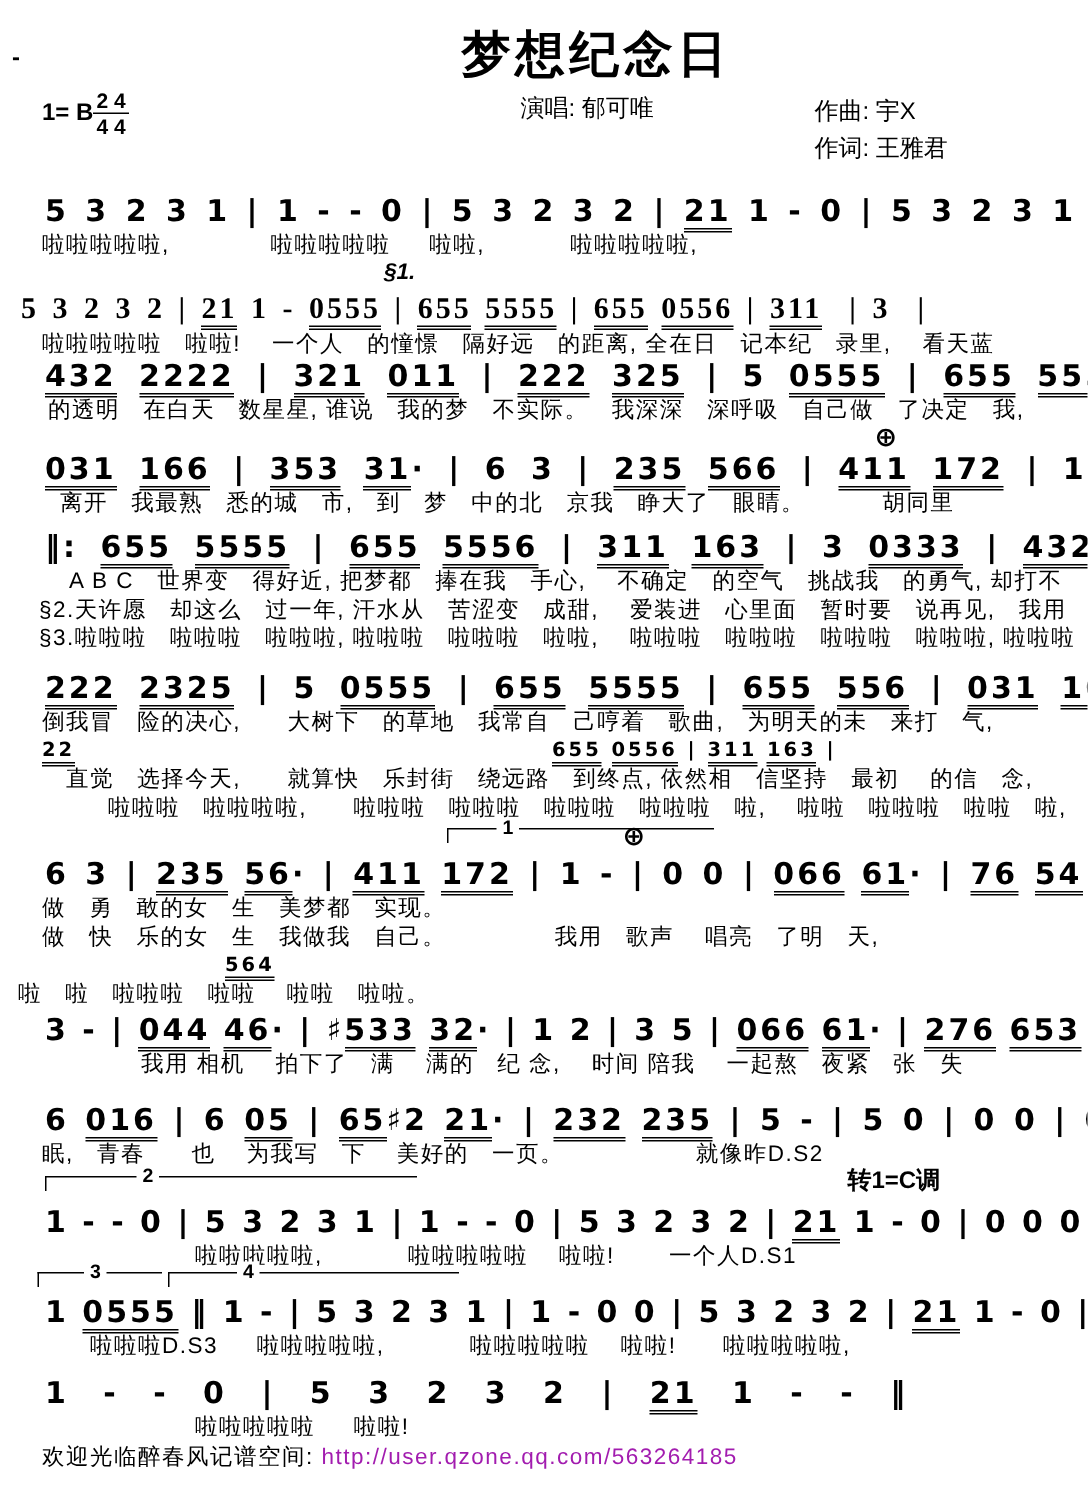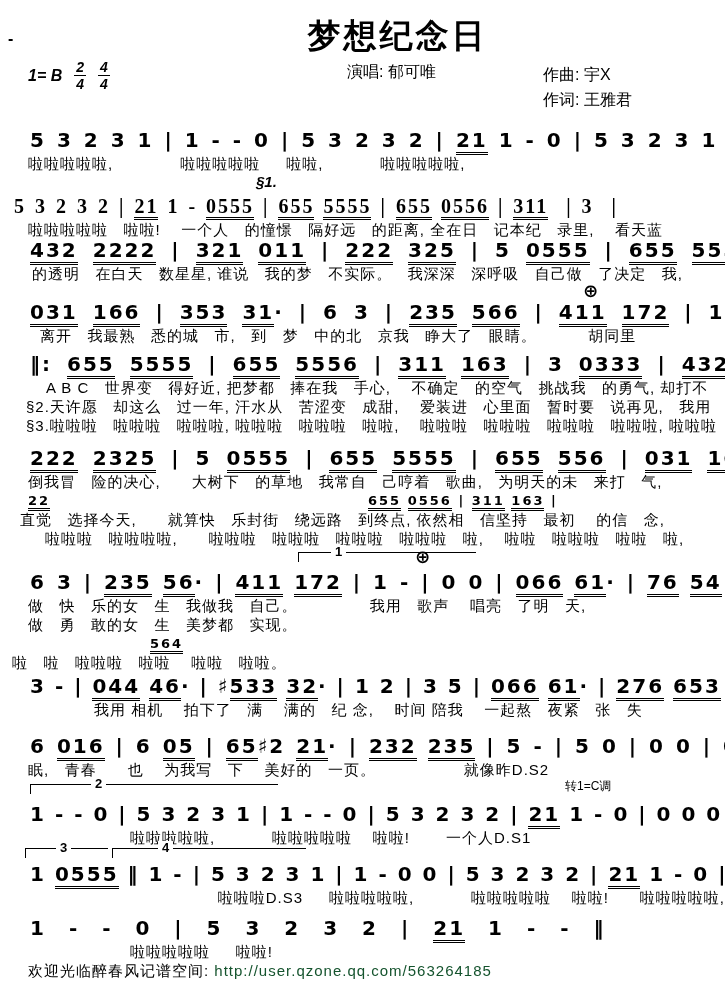--- a/index.html
+++ b/index.html
@@ -6,46 +6,46 @@
   body{
     width:725px;height:996px;position:relative;overflow:hidden;
     background:#ffffff;color:#000;
     font-family:"Liberation Sans","DejaVu Sans",sans-serif;
   }
   .abs{position:absolute;}
   
   .corner-dash{left:8px;top:30px;font-size:16px;font-weight:bold;}
   .title{left:0;top:14px;width:100%;text-align:center;margin:0;
     font-size:33px;font-weight:900;letter-spacing:3px;padding-left:70px;box-sizing:border-box;}
-  .keysig{left:28px;top:60px;font-size:16px;font-weight:bold;display:flex;align-items:center;gap:12px;font-style:italic;}
+  .keysig{left:28px;top:60px;font-size:16px;font-weight:bold;display:flex;align-items:center;}
   .frac{display:inline-block;text-align:center;line-height:1;font-size:14px;font-weight:bold;}
   .frac .num{display:block;border-bottom:1.5px solid #000;padding:0 2px 1px;}
   .frac .den{display:block;padding-top:1px;}
   .singer{left:347px;top:62px;font-size:16px;}
   .credits{left:543px;top:62px;font-size:16px;line-height:25px;}
   
   .line{position:absolute;left:0;width:725px;}
   .notes{
     font-family:"DejaVu Sans",sans-serif;font-weight:bold;font-size:20px;
     letter-spacing:2px;white-space:pre;line-height:28px;
   }
   .beam{border-bottom:3px double #000;padding-bottom:0px;}
   .lyric{font-size:15px;line-height:19px;white-space:pre;letter-spacing:1px;}
   .altrow{position:relative;height:19px;}
   .altspan{position:absolute;top:0;font-family:"DejaVu Sans",sans-serif;font-weight:bold;
     font-size:13px;letter-spacing:2px;white-space:pre;line-height:19px;}
   .ann{position:absolute;top:0;line-height:1;}
   .segno{font-size:15px;font-weight:bold;font-style:italic;}
   .coda{font-size:18px;font-weight:bold;}
-  .keychange{font-size:12px;}
+  .keychange{font-size:16px;font-weight:bold;}
   .volta{position:absolute;top:4px;height:9px;border-top:1.5px solid #000;border-left:1.5px solid #000;}
   .volta-label{position:absolute;top:-8px;background:#fff;padding:0 4px;font-size:13px;font-weight:bold;line-height:1;}
   
   .footer{left:28px;top:962px;font-size:15px;letter-spacing:1px;}
-  .footer .url{text-decoration:none;color:#14532d;}
+  .footer .url{text-decoration:none;color:#a21caf;}
 </style>
 </head>
 <body>
 
 <span class="abs corner-dash">-</span>
 <h1 class="abs title">梦想纪念日</h1>
 
 <div class="abs keysig">
   <span>1= B</span>
   <span class="frac">
@@ -90,31 +90,31 @@
       <div class="lyric" style="padding-left: 26px;">§2.天许愿   却这么   过一年, 汗水从   苦涩变   成甜,    爱装进   心里面   暂时要   说再见,   我用</div>
       <div class="lyric" style="padding-left: 26px;">§3.啦啦啦   啦啦啦   啦啦啦, 啦啦啦   啦啦啦   啦啦,    啦啦啦   啦啦啦   啦啦啦   啦啦啦, 啦啦啦</div>
     </div>
     <div class="line" style="top: 444px;">
       <div class="notes" style="padding-left: 30px; word-spacing: 6px;"><span class="beam">222</span> <span class="beam">2325</span> | 5 <span class="beam">0555</span> | <span class="beam">655</span> <span class="beam">5555</span> | <span class="beam">655</span> <span class="beam">556</span> | <span class="beam">031</span> <span class="beam">163</span> |  · |</div>
       <div class="lyric" style="padding-left: 28px;">倒我冒   险的决心,      大树下   的草地   我常自   己哼着   歌曲,   为明天的未   来打   气,</div>
       <div class="altrow">
         <span class="altspan" style="left: 28px;"><span class="beam">22</span></span>
         <span class="altspan" style="left: 368px;"><span class="beam">655</span> <span class="beam">0556</span> | <span class="beam">311</span> <span class="beam">163</span> |</span>
       </div>
-      <div class="lyric" style="padding-left: 20px;">直觉   选择今天,      就算快   乐封街   绕远路   到终点, 依然相   信坚持   最初    的信   念,</div>
-      <div class="lyric" style="padding-left: 45px;">啦啦啦   啦啦啦啦,      啦啦啦   啦啦啦   啦啦啦   啦啦啦   啦,    啦啦   啦啦啦   啦啦   啦,</div>
+      <div class="lyric" style="padding-left: 44px;">直觉   选择今天,      就算快   乐封街   绕远路   到终点, 依然相   信坚持   最初    的信   念,</div>
+      <div class="lyric" style="padding-left: 28px; margin-left: 44px;">啦啦啦   啦啦啦啦,      啦啦啦   啦啦啦   啦啦啦   啦啦啦   啦,    啦啦   啦啦啦   啦啦   啦,</div>
     </div>
     <div class="line" style="top: 548px;">
       <div class="volta" style="left: 298px; width: 177px;">
         <span class="volta-label" style="left: 32px;">1</span>
       </div>
       <span class="ann coda" style="left: 415px;">⊕</span>
       <div class="notes" style="padding-left: 30px; word-spacing: 2px; padding-top: 20px;">6 3 | <span class="beam">235</span> <span class="beam">56</span>· | <span class="beam">411</span> <span class="beam">172</span> | 1 - | 0 0 | <span class="beam">066</span> <span class="beam">61</span>· | <span class="beam">76</span> <span class="beam">54</span> | 5 · 3 |</div>
+      <div class="lyric" style="padding-left: 28px;">做   勇   敢的女   生   美梦都   实现。</div>
       <div class="lyric" style="padding-left: 28px;">做   快   乐的女   生   我做我   自己。              我用   歌声    唱亮   了明   天,</div>
-      <div class="lyric" style="padding-left: 28px;">做   勇   敢的女   生   美梦都   实现。</div>
       <div class="altrow">
         <span class="altspan" style="left: 150px;"><span class="beam">564</span></span>
       </div>
       <div class="lyric" style="padding-left: 12px;">啦   啦   啦啦啦   啦啦    啦啦   啦啦。</div>
     </div>
     <div class="line" style="top: 672px;">
       <div class="notes" style="padding-left: 30px; word-spacing: 0px;">3 - | <span class="beam">044</span> <span class="beam">46</span>· | ♯<span class="beam">533</span> <span class="beam">32</span>· | 1 2 | 3 5 | <span class="beam">066</span> <span class="beam">61</span>· | <span class="beam">276</span> <span class="beam">653</span> | 5 ♭7 |</div>
       <div class="lyric" style="padding-left: 94px;">我用 相机    拍下了   满    满的   纪 念,    时间 陪我    一起熬   夜紧   张   失</div>
     </div>
     <div class="line" style="top: 732px;">
@@ -130,21 +130,21 @@
       <div class="lyric" style="padding-left: 130px;">啦啦啦啦啦,           啦啦啦啦啦    啦啦!       一个人D.S1</div>
     </div>
     <div class="line" style="top: 844px;">
       <div class="volta" style="left: 25px; width: 82px;">
         <span class="volta-label" style="left: 30px;">3</span>
       </div>
       <div class="volta" style="left: 112px; width: 193px;">
         <span class="volta-label" style="left: 45px;">4</span>
       </div>
       <div class="notes" style="padding-left: 30px; word-spacing: 0px; padding-top: 16px;">1 <span class="beam">0555</span> ‖ 1 - | 5 3 2 3 1 | 1 - 0 0 | 5 3 2 3 2 | <span class="beam">21</span> 1 - 0 | 5 3 2 3 1 |</div>
-      <div class="lyric" style="padding-left: 60px; text-align: right;">啦啦啦D.S3     啦啦啦啦啦,           啦啦啦啦啦    啦啦!      啦啦啦啦啦,</div>
+      <div class="lyric" style="padding-left: 60px;">啦啦啦D.S3     啦啦啦啦啦,           啦啦啦啦啦    啦啦!      啦啦啦啦啦,</div>
     </div>
     <div class="line" style="top: 914px;">
       <div class="notes" style="padding-left: 30px; word-spacing: 14px;">1 - - 0 | 5 3 2 3 2 | <span class="beam">21</span> 1 - - ‖</div>
       <div class="lyric" style="padding-left: 130px;">啦啦啦啦啦     啦啦!</div>
     </div>
   </div>
 
 <div class="abs footer">
   <span>欢迎光临醉春风记谱空间: </span><span class="url">http://user.qzone.qq.com/563264185</span>
 </div>

